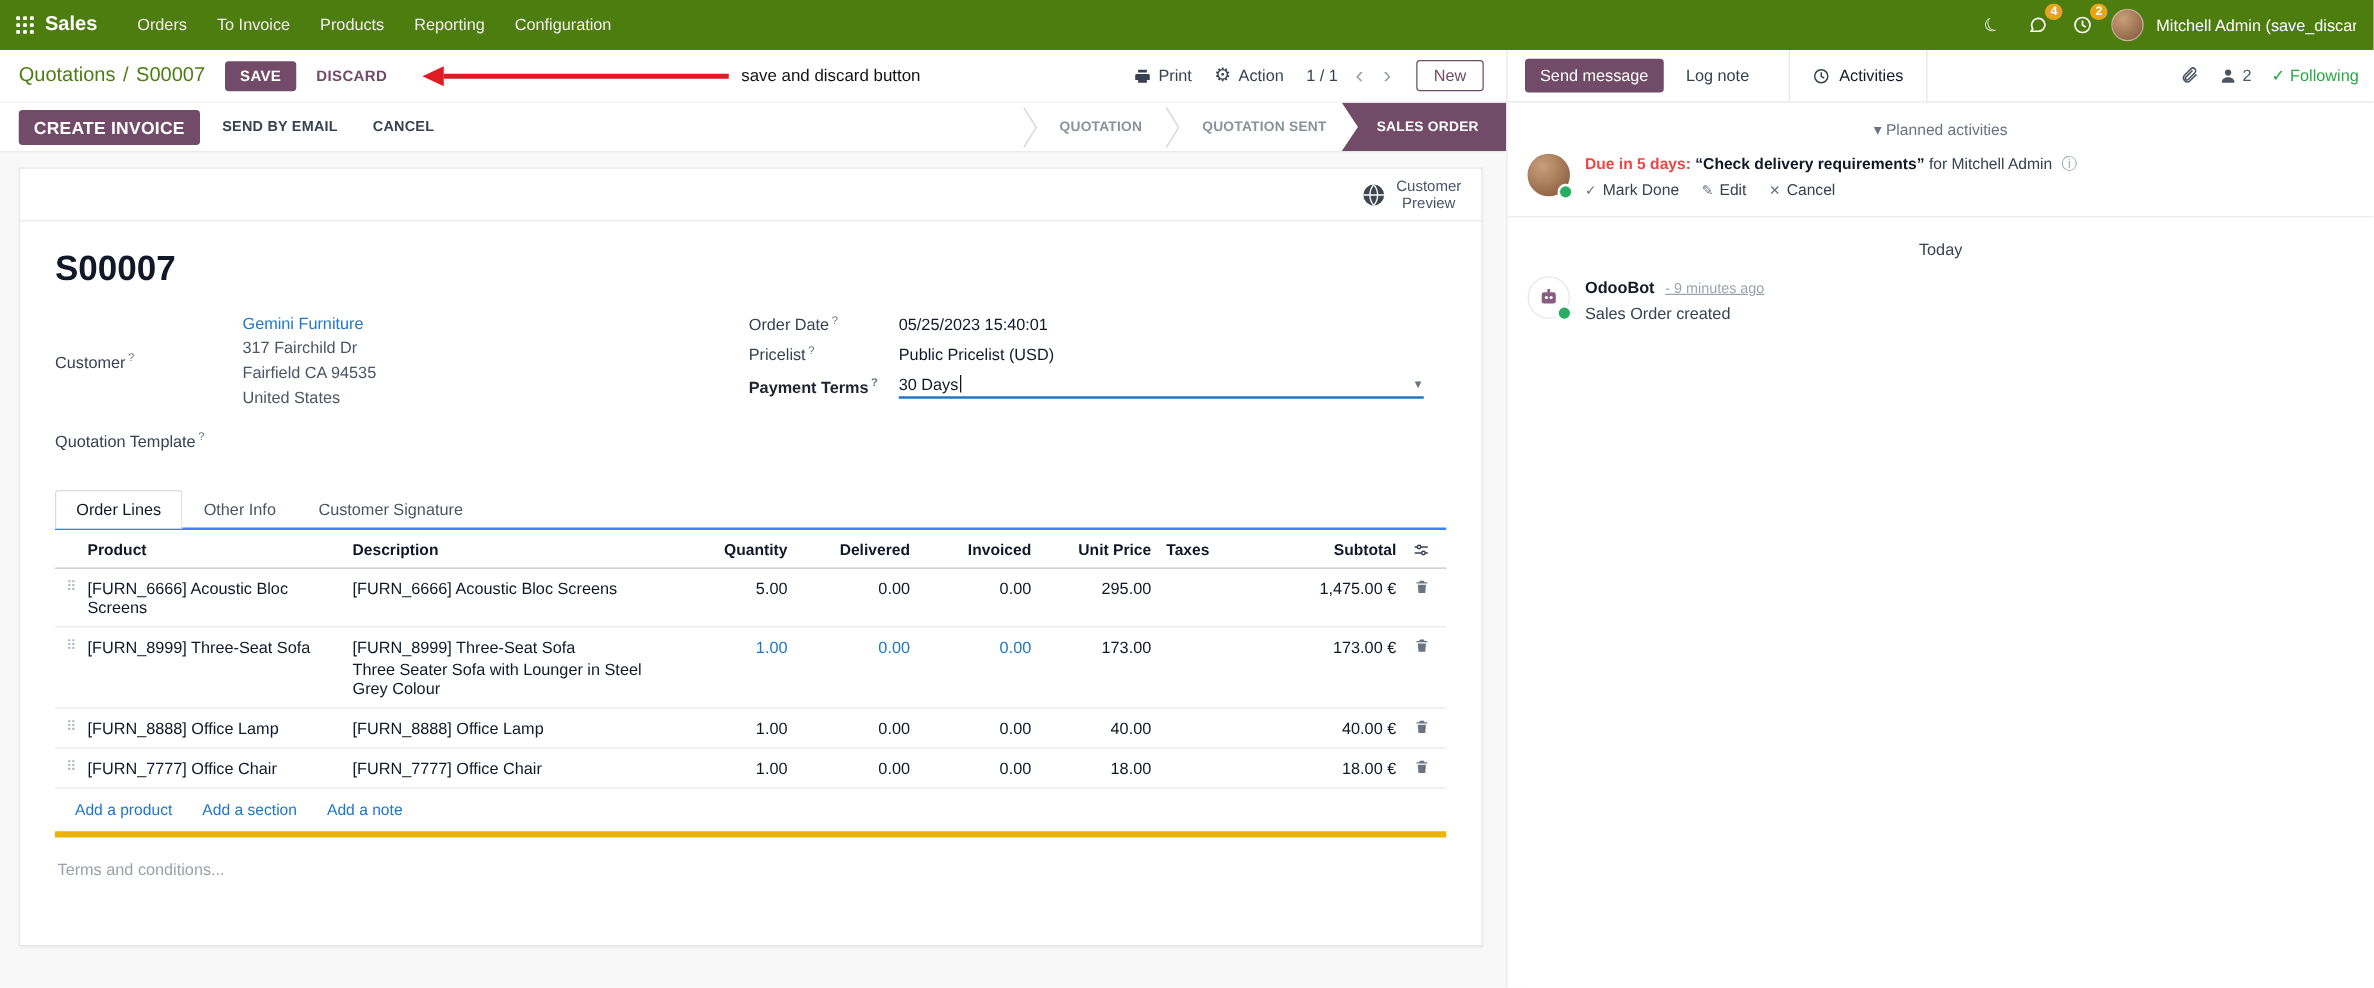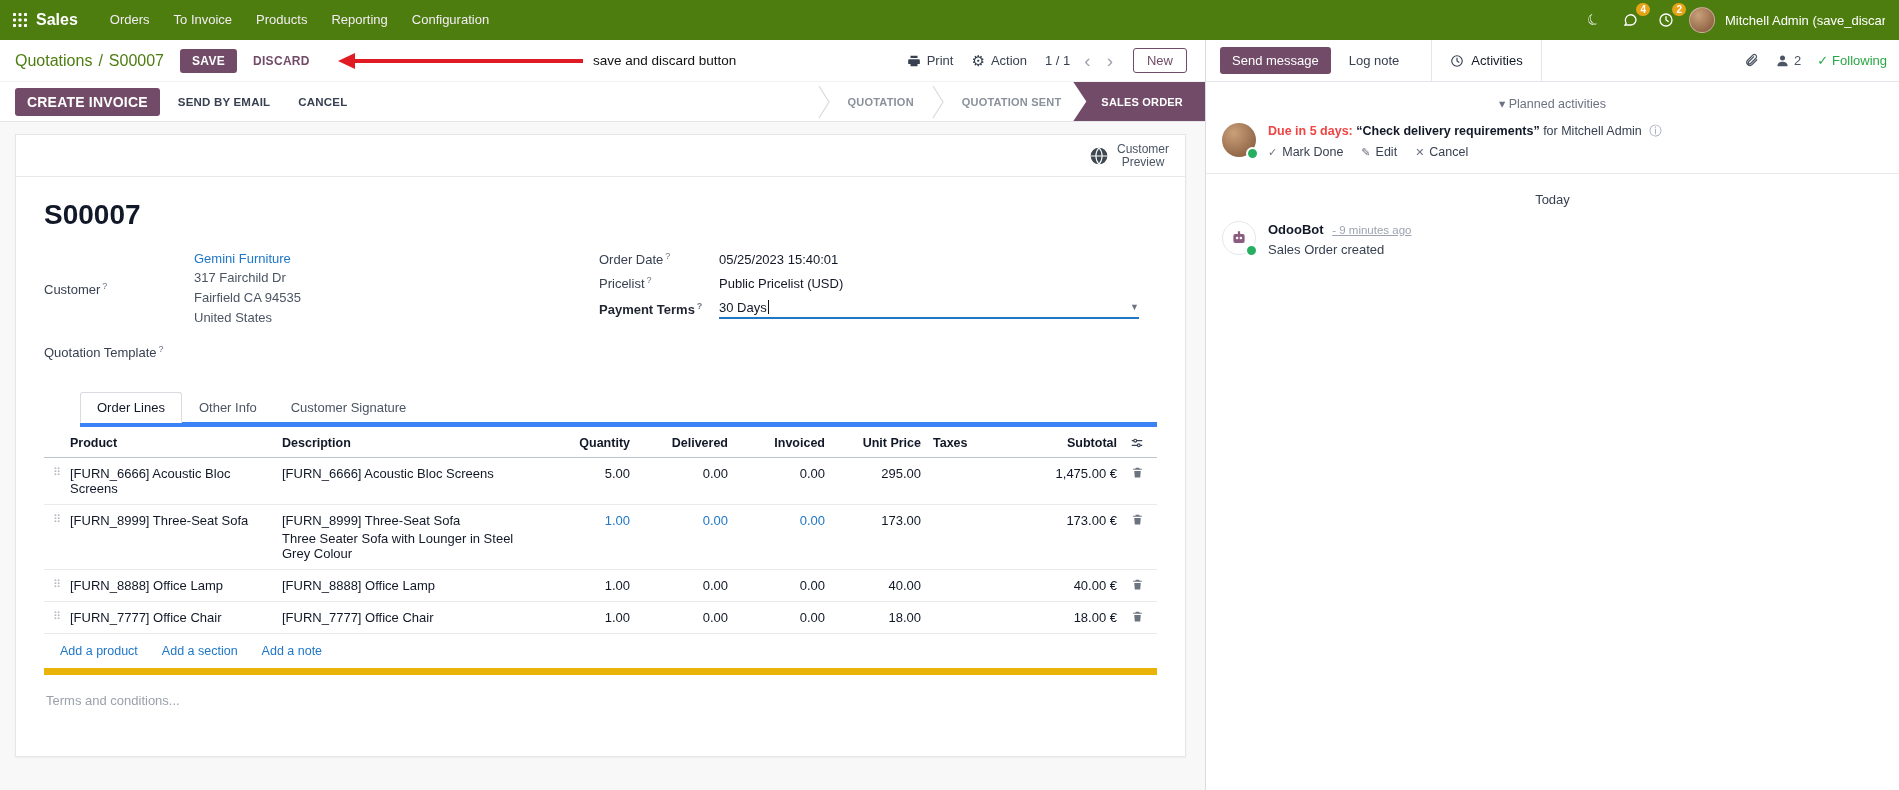--- a/index.html
+++ b/index.html
@@ -70,21 +70,21 @@
   .f-label.bold { font-weight:700; color:#1f2430; }
   .link { color:#2077c7; cursor:pointer; text-decoration:none; }
   .address { color:#4b5563; line-height:20px; margin-top:2px; }
   .tmpl-row { margin-top:16px; }
   .f-value { color:#111827; }
   .pay-field { display:flex; align-items:center; width:420px; border-bottom:2px solid #2077c7; padding-bottom:2px; }
   .cursor-bar { display:inline-block; width:1px; height:14px; background:#111; margin-left:1px; }
   .pay-caret { margin-left:auto; color:#6b7280; font-size:9px; }
 
   
-  .tabs { display:flex; border-bottom:5px solid #3b82f6; margin-top:24px;margin-left:36px; }
+  .tabs { display:flex; border-bottom:2px solid #3b82f6; margin-top:24px; }
   .tab { padding:7px 16px; font-size:13px; color:#4b5563; border:1px solid transparent; margin-bottom:-1px; border-radius:3px 3px 0 0; }
   .tab.active { background:#fff; border-color:#d8dbe0 #d8dbe0 #fff; color:#111827; }
 
   
   .ol-table { width:100%; }
   .ol-head, .ol-row { display:flex; align-items:flex-start; }
   .ol-head { font-weight:700; font-size:12.5px; color:#111827; padding:9px 0 7px; border-bottom:1px solid #bfc4ca; align-items:center; }
   .ol-row { padding:8px 0; border-bottom:1px solid #e8eaed; font-size:13px; color:#111827; }
   .c-handle { width:26px; color:#adb5bd; font-size:11px; text-align:center; cursor:grab; }
   .c-prod { width:212px; padding-right:10px; }
@@ -93,21 +93,21 @@
   .c-desc .d2 { margin-top:3px; }
   .c-qty { width:88px; text-align:right; }
   .c-del { width:98px; text-align:right; }
   .c-inv { width:97px; text-align:right; }
   .c-price { width:96px; text-align:right; }
   .c-tax { width:78px; padding-left:12px; }
   .c-sub { width:118px; text-align:right; }
   .c-trash { width:40px; display:flex; justify-content:center; align-items:center; }
   .blue { color:#2077c7; }
   .trash-btn { display:flex; align-items:center; }
-  .ol-links { display:flex; gap:24px; padding:10px 0 10px 16px; border-bottom:7px solid #eab308; font-size:12.5px; }
+  .ol-links { display:flex; gap:24px; padding:10px 0 10px 16px; border-bottom:5px solid #eab308; font-size:12.5px; }
 
   
   .bottom-row { display:flex; justify-content:space-between; align-items:flex-start; margin-top:18px; }
   .terms-placeholder { color:#9aa1aa; font-size:13px; padding-left:2px; }
   .total-box { width:192px; background:#ebebeb; padding:10px 12px; display:flex; justify-content:space-between; align-items:center; margin-right:2px; }
   .total-label { font-size:13px; color:#111827; }
   .total-value { font-size:15px; font-weight:700; color:#111827; }
 
   
   .chatter-header { height:42px; border-bottom:1px solid #e3e6ea; display:flex; align-items:stretch; padding-left:14px; flex-shrink:0; }

